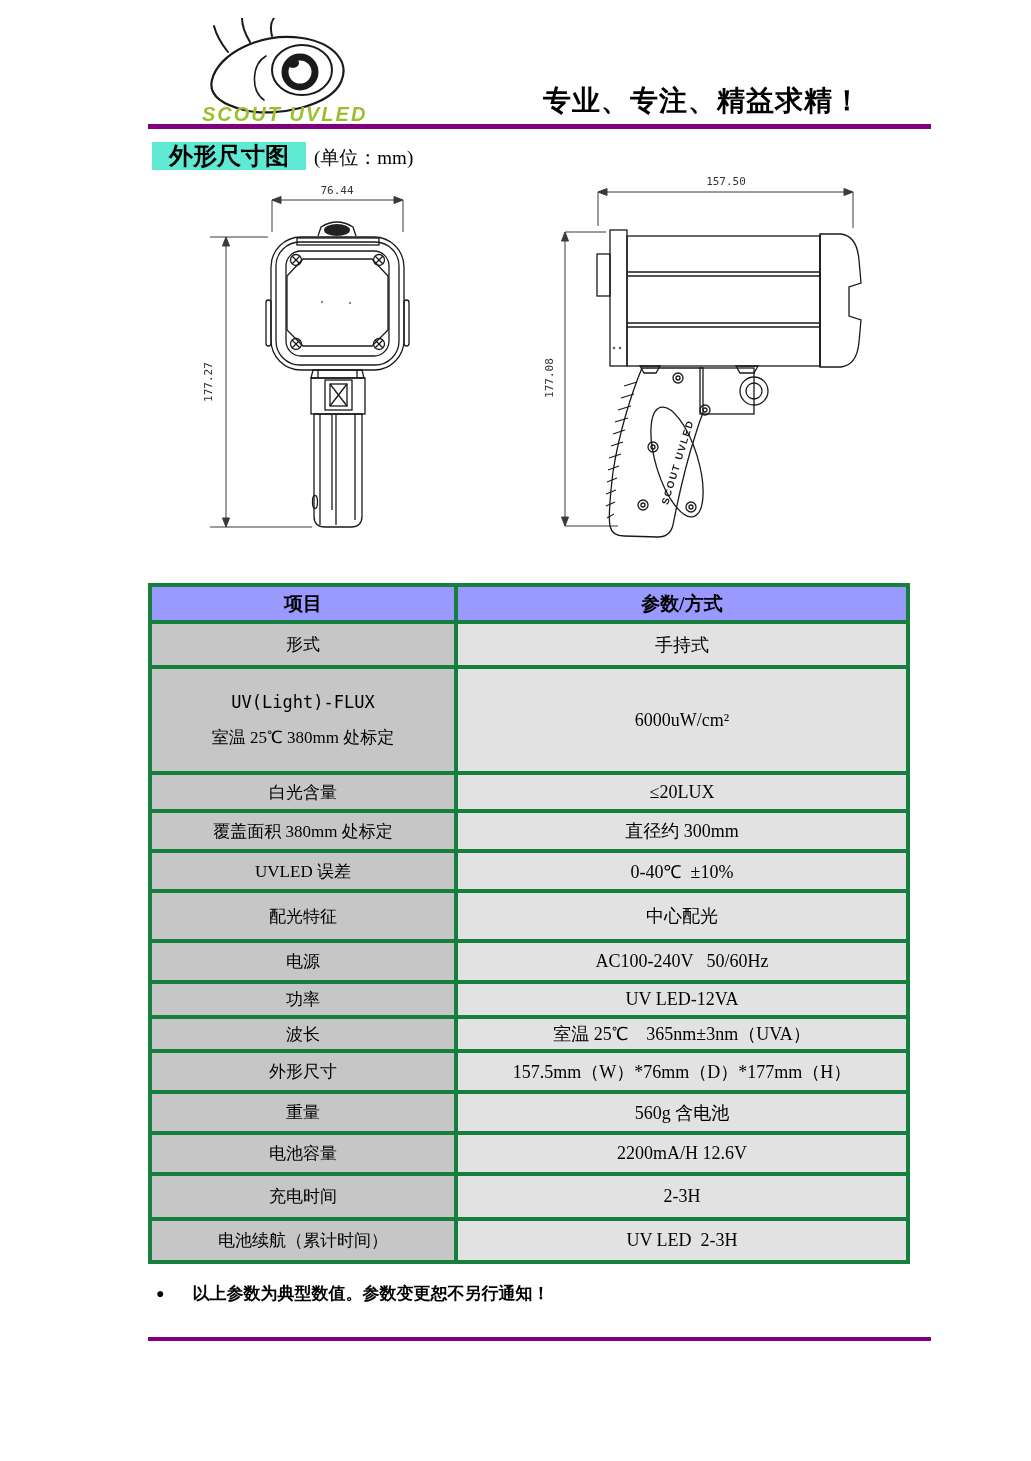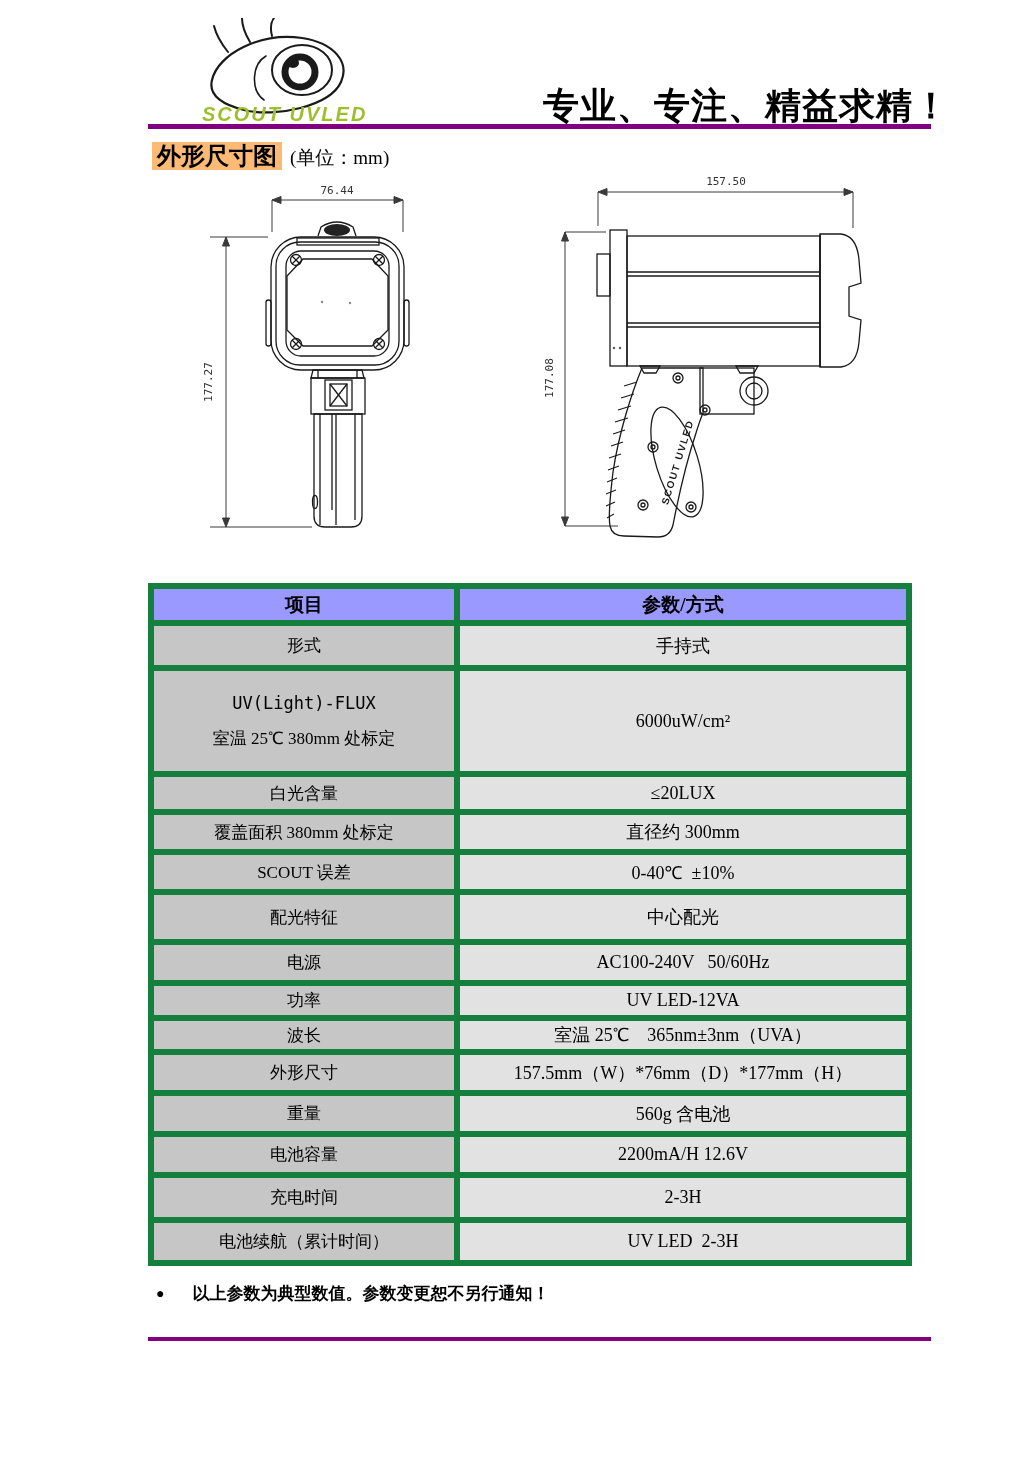--- a/index.html
+++ b/index.html
@@ -5,36 +5,36 @@
   html,body{margin:0;padding:0;background:#fff;}
   #page{position:relative;width:1031px;height:1461px;background:#ffffff;overflow:hidden;
         font-family:"Liberation Serif",serif;color:#000;border-radius:22px;}
   .abs{position:absolute;}
   
   .logo-wrap{left:198px;top:18px;width:170px;}
   .brand-text{position:absolute;left:202px;top:103px;width:170px;
       font-family:"Liberation Sans",sans-serif;font-style:italic;font-weight:bold;
       font-size:20px;letter-spacing:2px;color:#9DBF2E;}
   .slogan{left:543px;top:82px;font-family:"Liberation Sans",sans-serif;
-      font-weight:bold;font-size:36px;letter-spacing:1px;color:#000;}
+      font-weight:bold;font-size:28px;letter-spacing:1px;color:#000;}
   .rule{background:#800080;}
   .rule-top{left:148px;top:124px;width:783px;height:5px;}
   .rule-bottom{left:148px;top:1337px;width:783px;height:4px;}
   
   .sec-title{left:152px;top:140px;font-size:24px;}
-  .sec-title .hl{background:#fdba74;font-weight:bold;padding:1px 5px;}
+  .sec-title .hl{background:#5eead4;font-weight:bold;padding:1px 17px;}
   .sec-title .unit{font-size:19px;margin-left:8px;}
   
   .front-svg{left:150px;top:180px;}
   .side-svg{left:540px;top:170px;}
   svg text{font-family:"DejaVu Sans Mono",monospace;}
   
   table.spec{position:absolute;left:148px;top:583px;width:758px;border-collapse:collapse;
       table-layout:fixed;}
-  table.spec th,table.spec td{border:6px solid #15803d;text-align:center;vertical-align:middle;
+  table.spec th,table.spec td{border:4px solid #15803d;text-align:center;vertical-align:middle;
       padding:0 4px;overflow:hidden;margin-left:32px;}
   table.spec th{background:#9999FF;font-size:19px;font-weight:bold;}
   td.c-item{background:#C6C6C6;font-size:17px;}
   td.c-val{background:#E2E2E2;font-family:Liberation Serif, serif;
       font-size:18px;white-space:pre-wrap;}
   
   .note{left:156px;top:1282px;font-size:17px;font-weight:600;display:flex;align-items:center;}
   .note .bullet{font-size:14px;margin-right:28px;}
   .note .note-text{white-space:pre-wrap;}
 </style>
@@ -209,21 +209,21 @@
     </tr>
     <tr style="height:38px">
       <td class="c-item">白光含量</td>
       <td class="c-val">≤20LUX</td>
     </tr>
     <tr style="height:40px">
       <td class="c-item">覆盖面积 380mm 处标定</td>
       <td class="c-val">直径约 300mm</td>
     </tr>
     <tr style="height:40px">
-      <td class="c-item">SCOUT 误差</td>
+      <td class="c-item">UVLED 误差</td>
       <td class="c-val">0-40℃  ±10%</td>
     </tr>
     <tr style="height:50px">
       <td class="c-item">配光特征</td>
       <td class="c-val">中心配光</td>
     </tr>
     <tr style="height:41px">
       <td class="c-item">电源</td>
       <td class="c-val">AC100-240V   50/60Hz</td>
     </tr>

